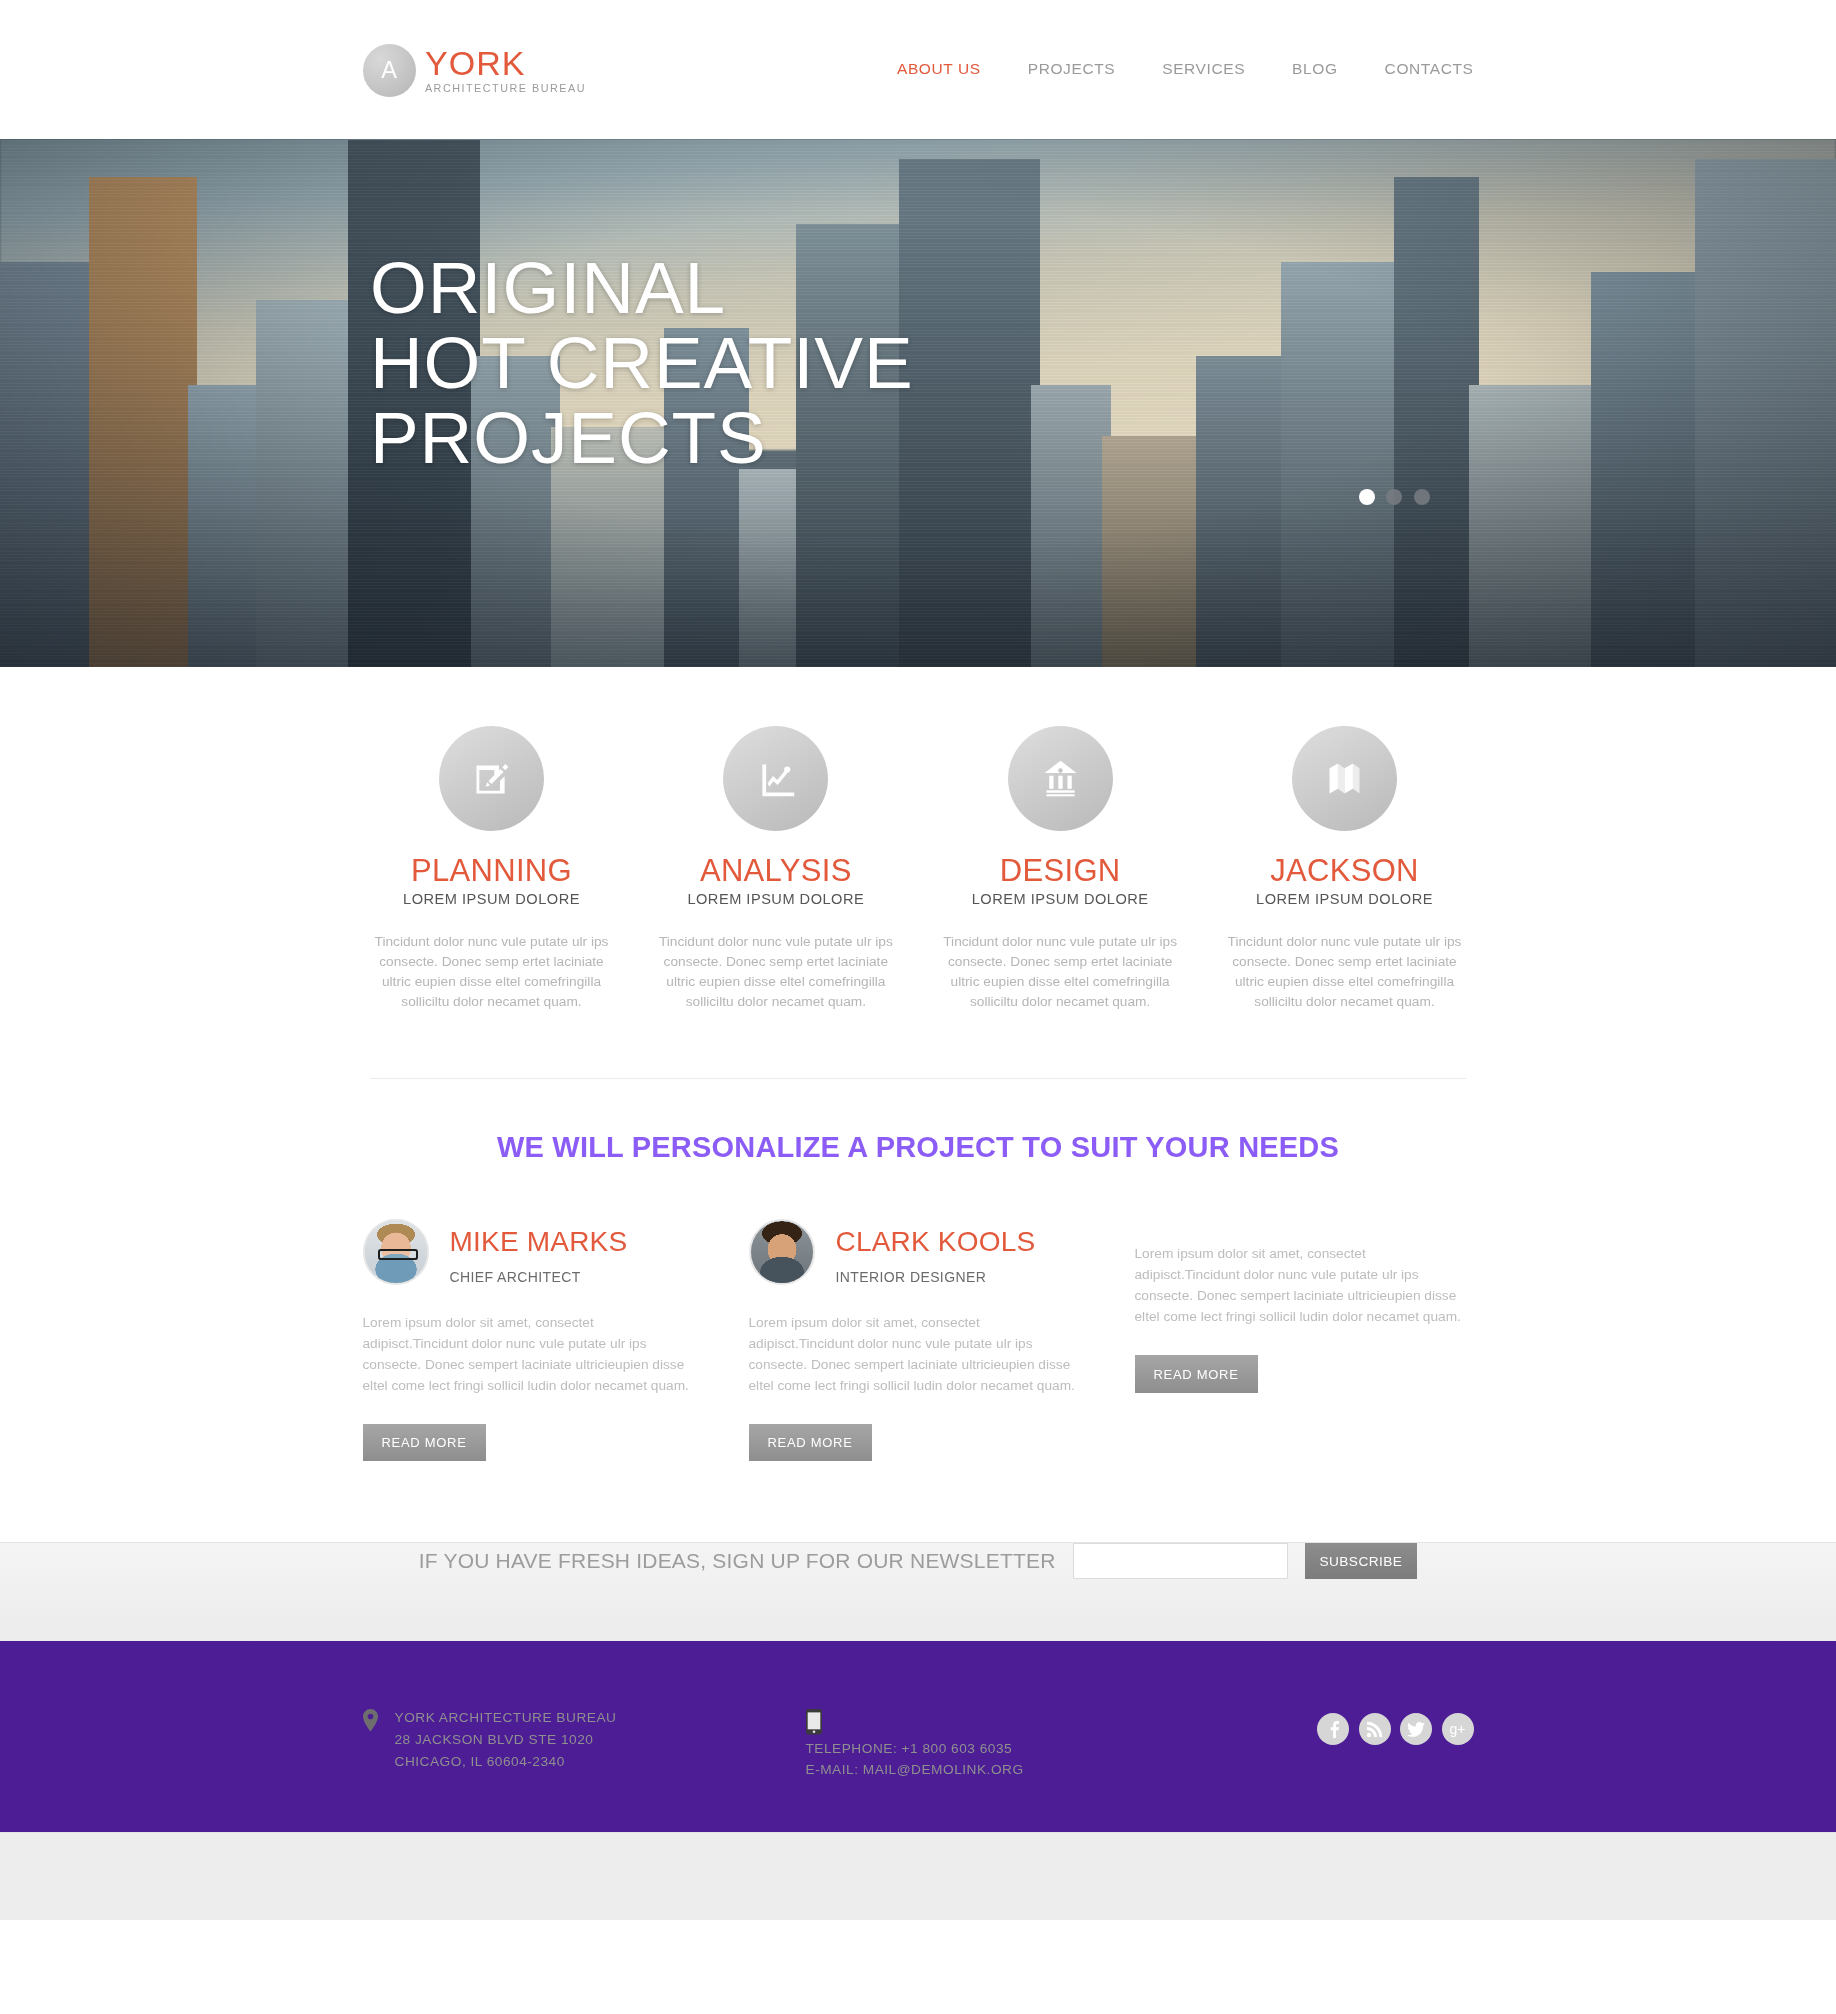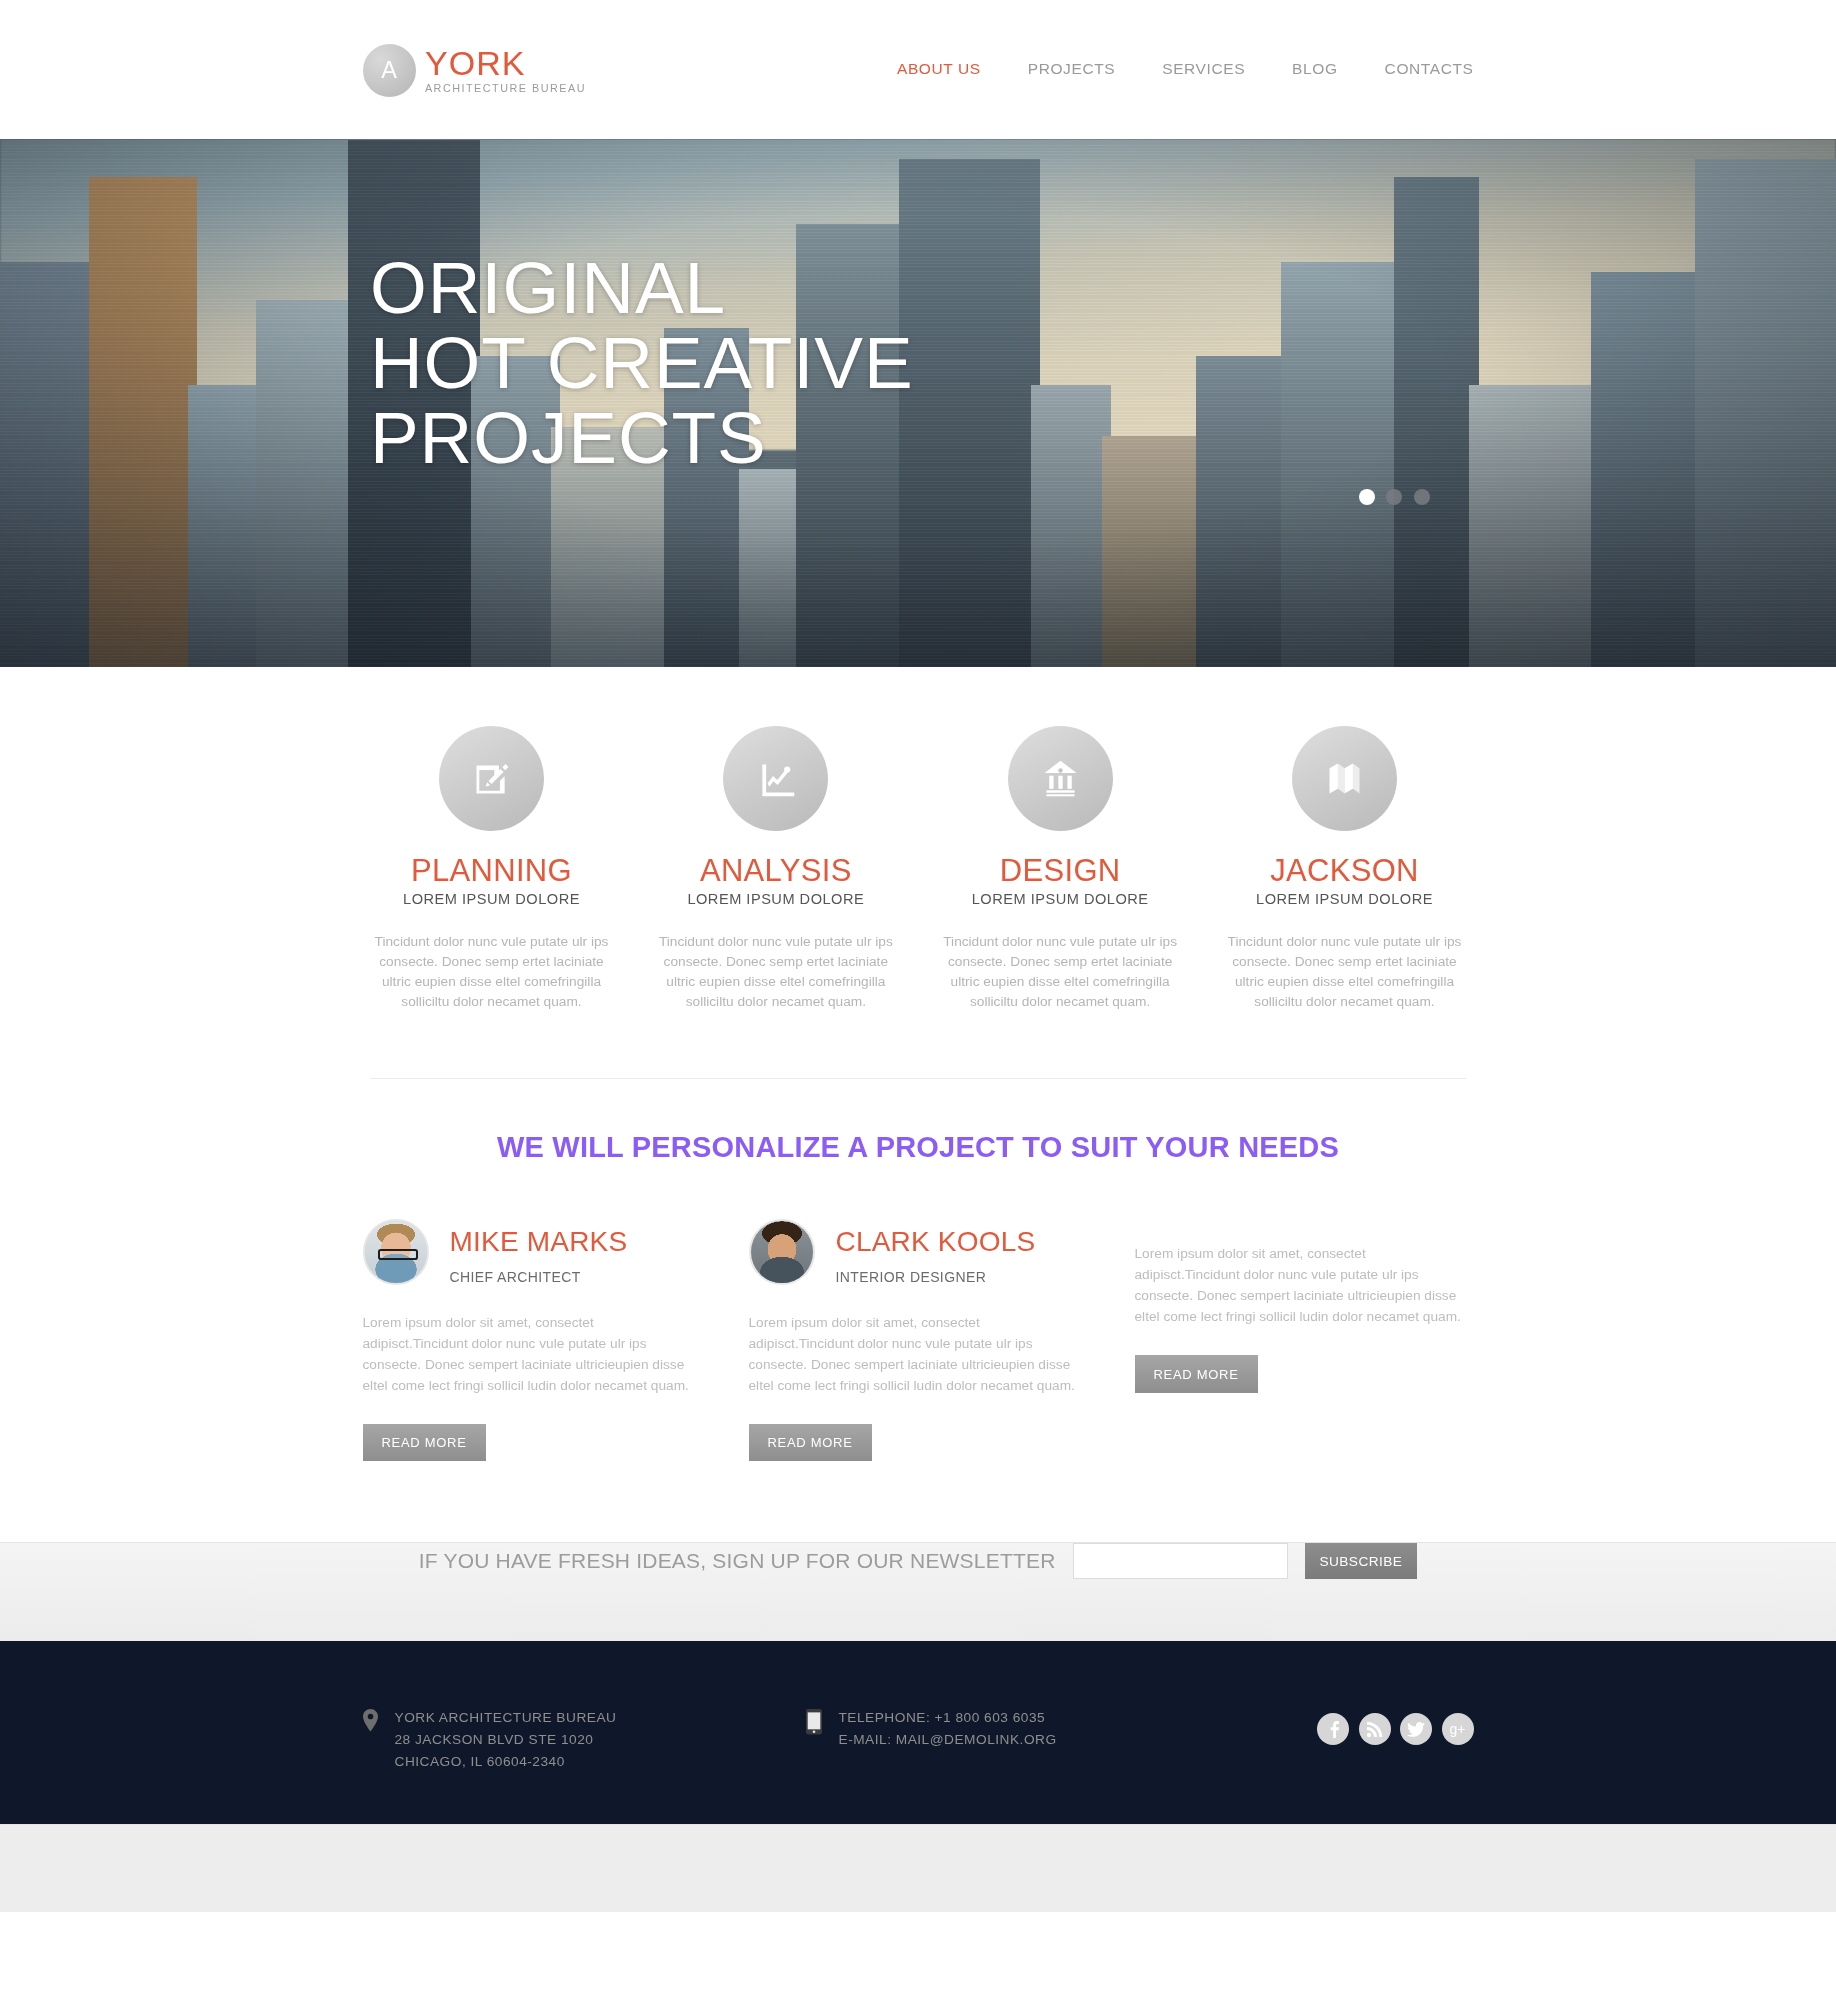--- a/index.html
+++ b/index.html
@@ -182,27 +182,27 @@
   }
   .news-btn {
     height: 36px; padding: 0 15px; border: 0; cursor: pointer;
     background: linear-gradient(180deg, #8d8d8d 0%, #7b7b7b 100%);
     color: #fff; font-size: 13.7px; letter-spacing: 0.4px;
     font-family: "Liberation Sans", sans-serif;
   }
 
   
   .footer {
-    width: 1836px; background: #0f172a; padding-top: 66px; padding-bottom: 51px;
+    width: 1836px; background: #4c1d95; padding-top: 66px; padding-bottom: 51px;
   }
   .footer-inner {
     width: 1111px; margin: 0 auto; display: flex; align-items: flex-start;
   }
   .fcol-addr { width: 443px; display: flex; }
-  .fcol-contact { width: 461px; display: flex; }
+  .fcol-contact { width: 461px; display: flex; flex-direction: column; }
   .fcol-social { flex: 1; display: flex; justify-content: flex-end; gap: 9.4px; padding-top: 5.6px;}
   .f-icon { flex: 0 0 auto; margin-right: 17px; padding-top: 1.9px; }
   .f-lines { color: #8f8f8f; font-size: 13.7px; line-height: 21.7px; letter-spacing: 0.5px; }
   .soc {
     width: 32px; height: 32px; border-radius: 50%; background: #d6d6d6;
     display: flex; align-items: center; justify-content: center;
     color: #ffffff; text-decoration: none;
   }
 
   .footer-bottom {

